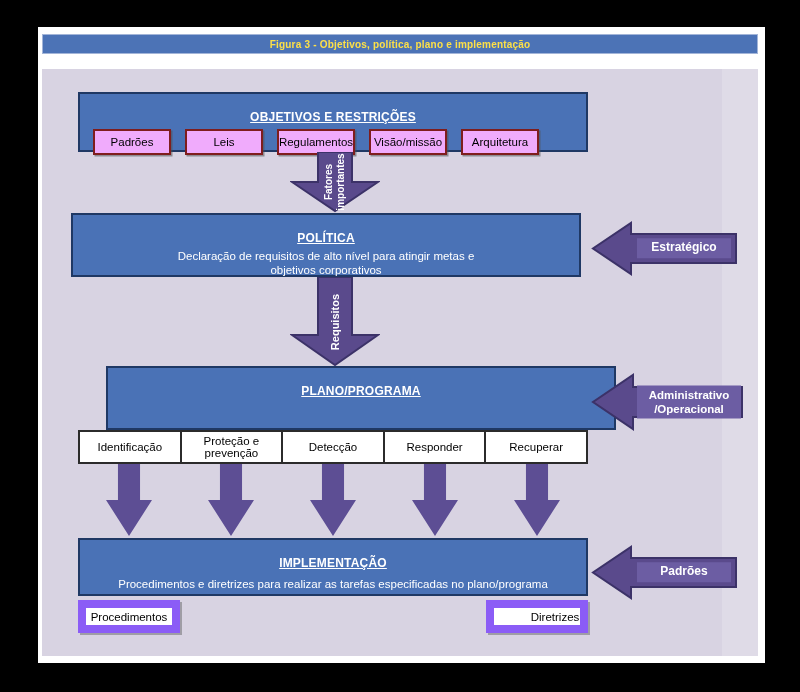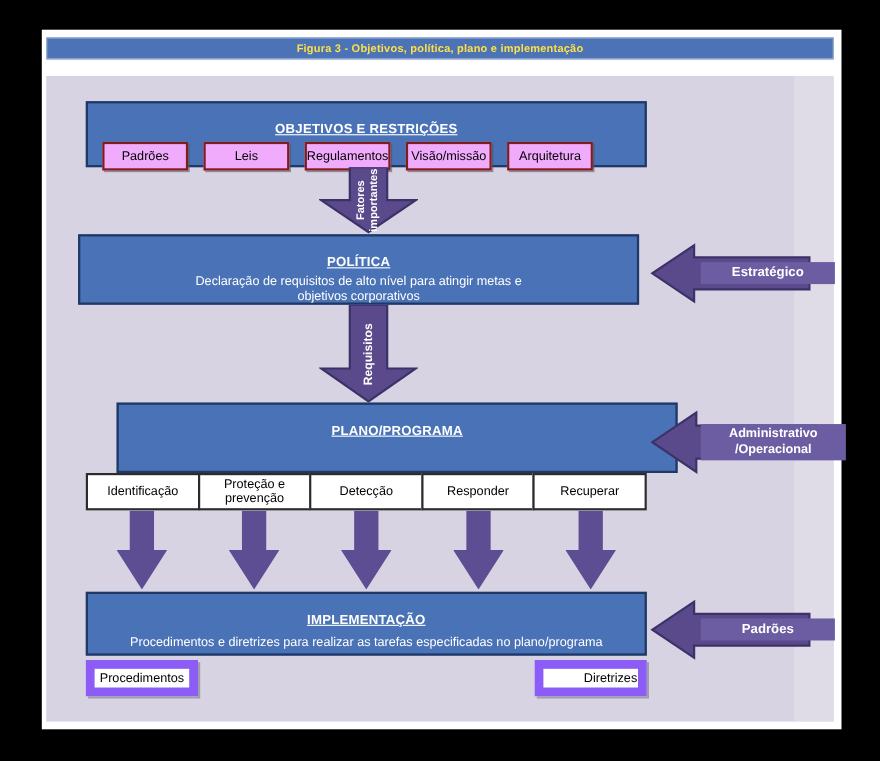--- a/index.html
+++ b/index.html
@@ -48,21 +48,21 @@
     position:absolute;color:#fff;font-weight:bold;font-size:10px;line-height:12px;
     text-align:center;transform:rotate(-90deg);white-space:nowrap;
   }
   .sarrow{
     position:absolute;top:464px;width:46px;height:72px;background:#5d4e94;
     clip-path:polygon(26% 0,74% 0,74% 50%,100% 50%,50% 100%,0 50%,26% 50%);
   }
   .chip{
     position:absolute;top:50%;transform:translateY(-50%);
     background:#6c5da3;color:#fff;font-weight:bold;font-size:12px;
-    text-align:center;padding:3px 16px;line-height:13.5px;
+    text-align:center;padding:3px 2px;line-height:13.5px;
   }
   .bottom-whitebox{
     position:absolute;top:600px;width:102px;height:33px;background:#fff;
     border:8px solid #8b5cf6;box-sizing:border-box;box-shadow:2px 2px 0 rgba(90,90,90,.45);
     display:flex;align-items:center;justify-content:center;font-size:11.5px;color:#000;
   }
 </style>
 </head>
 <body>
 

